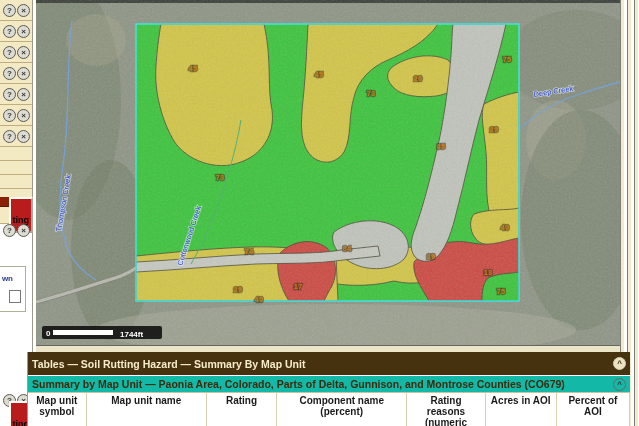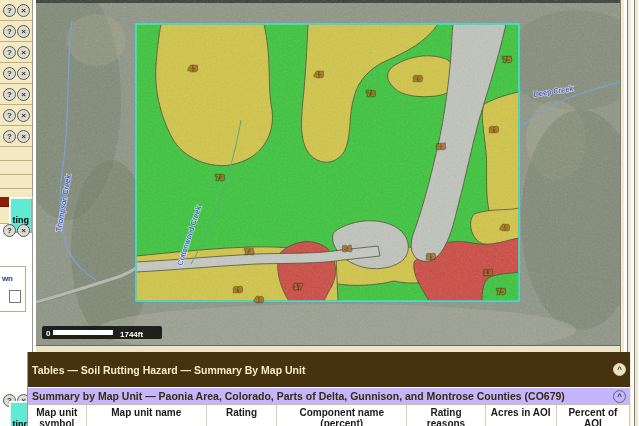--- a/index.html
+++ b/index.html
@@ -11,21 +11,21 @@
   .sb-row{height:21px;background:#f3e9c3;border-bottom:1px solid #bfae7e;display:flex;
           justify-content:flex-end;align-items:center;gap:1px;padding-right:2px;box-sizing:border-box}
   .ci{display:inline-block;width:11px;height:11px;border-radius:50%;background:#dcdcd2;
       border:1px solid #5a5a52;font-size:8px;line-height:11px;text-align:center;color:#333;
       font-weight:bold;box-sizing:content-box;cursor:pointer}
   .sb-empty{height:13px;background:#f3e9c3;border-bottom:1px solid #bfae7e}
   .sb-maroon{position:absolute;left:0;top:197px;width:33px;height:9px;background:#8b2004;
              border-bottom:1px solid #5a1402}
   .sb-btnrow{position:absolute;left:0;top:207px;width:33px;height:16px;background:#f3e9c3;
              border-bottom:1px solid #bfae7e;display:flex;justify-content:flex-end;align-items:center}
-  .sb-btn{font:bold 9px "Liberation Sans",sans-serif;background:#5eead4;border:2px outset #fffdf0;
+  .sb-btn{font:bold 9px "Liberation Sans",sans-serif;background:#b91c1c;border:2px outset #fffdf0;
           padding:16px 2px;height:14px;cursor:pointer}
   .sb-iconrow{position:absolute;right:2px;display:flex;gap:1px}
   .sb-box{position:absolute;left:-10px;top:266px;width:36px;height:46px;border:1px solid #b0b09a;
           background:#fff;box-sizing:border-box}
   .sb-box-text{position:absolute;top:7px;right:12px;font:bold 8px "Liberation Sans",sans-serif;color:#2a3a8c}
   .sb-input{position:absolute;top:23px;right:4px;width:10px;height:11px;border:1px solid #777;
             background:#fff;padding:0}
   
   .map-frame{position:absolute;left:33px;top:0;width:587px;height:352px;z-index:1;
              border-left:3px solid #fff;box-sizing:border-box;background:#8e9585}
@@ -36,22 +36,22 @@
   .creek-label{font:7.5px "Liberation Sans",sans-serif;fill:#2a46d8;paint-order:stroke;
                stroke:rgba(235,240,245,0.55);stroke-width:1.8px}
   .scale-text{font:bold 8px "Liberation Sans",sans-serif;fill:#fff}
   
   .right-stripes{position:absolute;left:620px;top:0;width:19px;height:426px;z-index:0;
      background:repeating-linear-gradient(90deg,#80807a 0 1px,#f1ead0 1px 4px,#ffffff 4px 7px)}
   
   .tables{position:absolute;left:27px;top:352px;width:603px;height:74px;background:#fff;
           z-index:3;border-left:1px solid #999;box-sizing:border-box}
   .tbar{height:15px;background:#47320f;color:#f6ecc9;font:bold 10.5px "Liberation Sans",sans-serif;
-        display:flex;align-items:center;padding:10px 4px;position:relative}
-  .sbar{height:16px;background:#c4b5fd;color:#3a2b0c;font:bold 10.5px "Liberation Sans",sans-serif;
+        display:flex;align-items:center;padding:4px 4px;position:relative}
+  .sbar{height:16px;background:#14b8a6;color:#3a2b0c;font:bold 10.5px "Liberation Sans",sans-serif;
         display:flex;align-items:center;padding:0 4px;position:relative;margin-top:1px;
         border-bottom:1px solid #c8c2a2}
   .collapse{position:absolute;right:4px;width:11px;height:11px;border-radius:50%;
             font:bold 8px "Liberation Sans",sans-serif;line-height:11px;text-align:center;cursor:pointer}
   .collapse.light{background:#ece2c4;border:1px solid #d8d0b0;color:#3a2b0a}
   .collapse.dark{background:transparent;border:1px solid #666;color:#333}
   table.grid{width:100%;border-collapse:collapse;font-size:10px;color:#1a1a1a;table-layout:fixed}
   table.grid th{font-weight:bold;border-right:1px solid #d6d0b2;border-bottom:1px solid #b9b293;
                 padding:2px 3px;text-align:center;vertical-align:top;background:#fff}
 </style>

